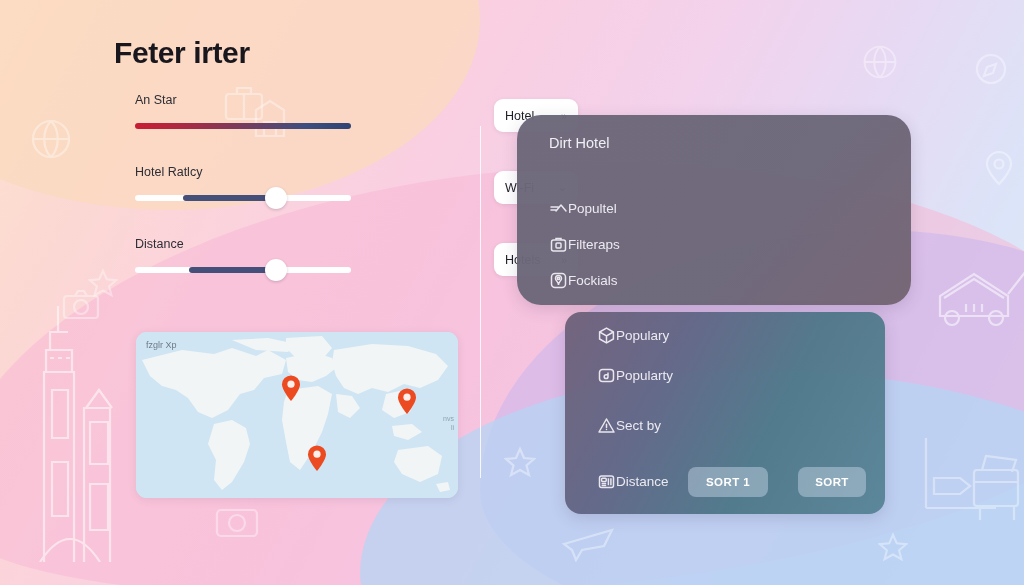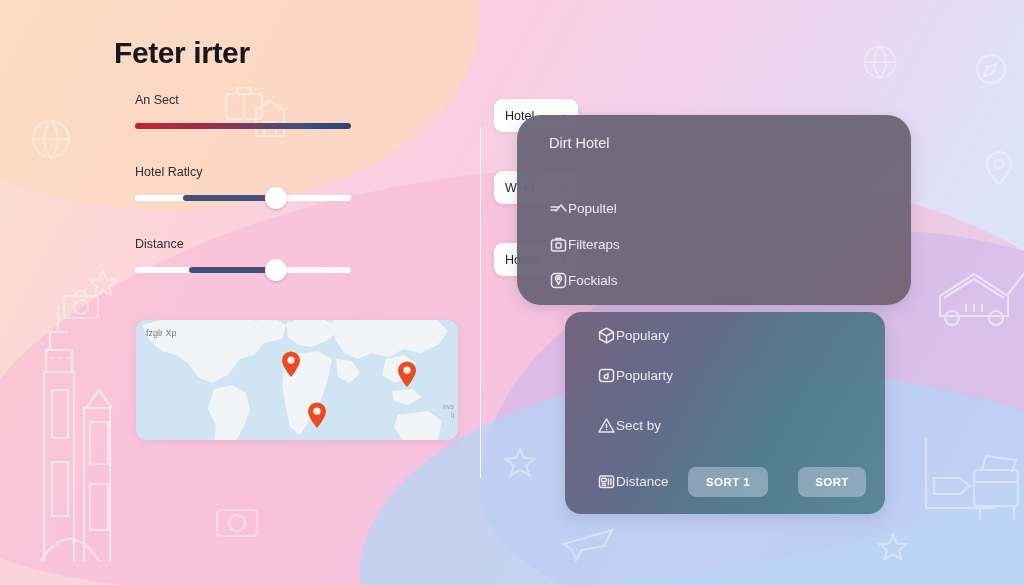--- a/index.html
+++ b/index.html
@@ -140,22 +140,22 @@
     font-size: 12.5px;
     color: #1e1e26;
     box-shadow: 0 1px 4px rgba(70,50,90,.10);
     cursor: pointer;
   }
   .pill-chev { font-size: 11px; color: #3a3a44; }
 
   
   #map-card {
     position: absolute;
-    left: 136px; top: 320px;
-    width: 322px; height: 120px;
+    left: 136px; top: 332px;
+    width: 322px; height: 166px;
     border-radius: 11px;
     overflow: hidden;
     background: #cfe4f3;
     box-shadow: 0 2px 8px rgba(70,50,90,.10);
   }
   #map-label {
     position: absolute;
     left: 10px; top: 8px;
     font-size: 9px;
     color: #6d7a86;
@@ -355,21 +355,21 @@
   </svg>
   <svg class="deco deco-dim" style="left:984px;top:150px;width:30px;height:36px" viewBox="0 0 30 36">
     <path d="M15 34C15 34 27 22 27 14A12 12 0 1 0 3 14c0 8 12 20 12 20z"></path>
       <circle cx="15" cy="14" r="4.5"></circle>
   </svg>
 
   <div id="left-panel">
     <div id="page-title">Feter irter</div>
 
     <div class="filter-row">
-      <div class="filter-label">An Sect</div>
+      <div class="filter-label">An Star</div>
       <div class="slider">
         <div class="slider-gradient"></div>
       </div>
       <div class="pill-btn">
         <span>Hotel</span>
         <span class="pill-chev">»</span>
       </div>
     </div>
 
     <div class="filter-row">

